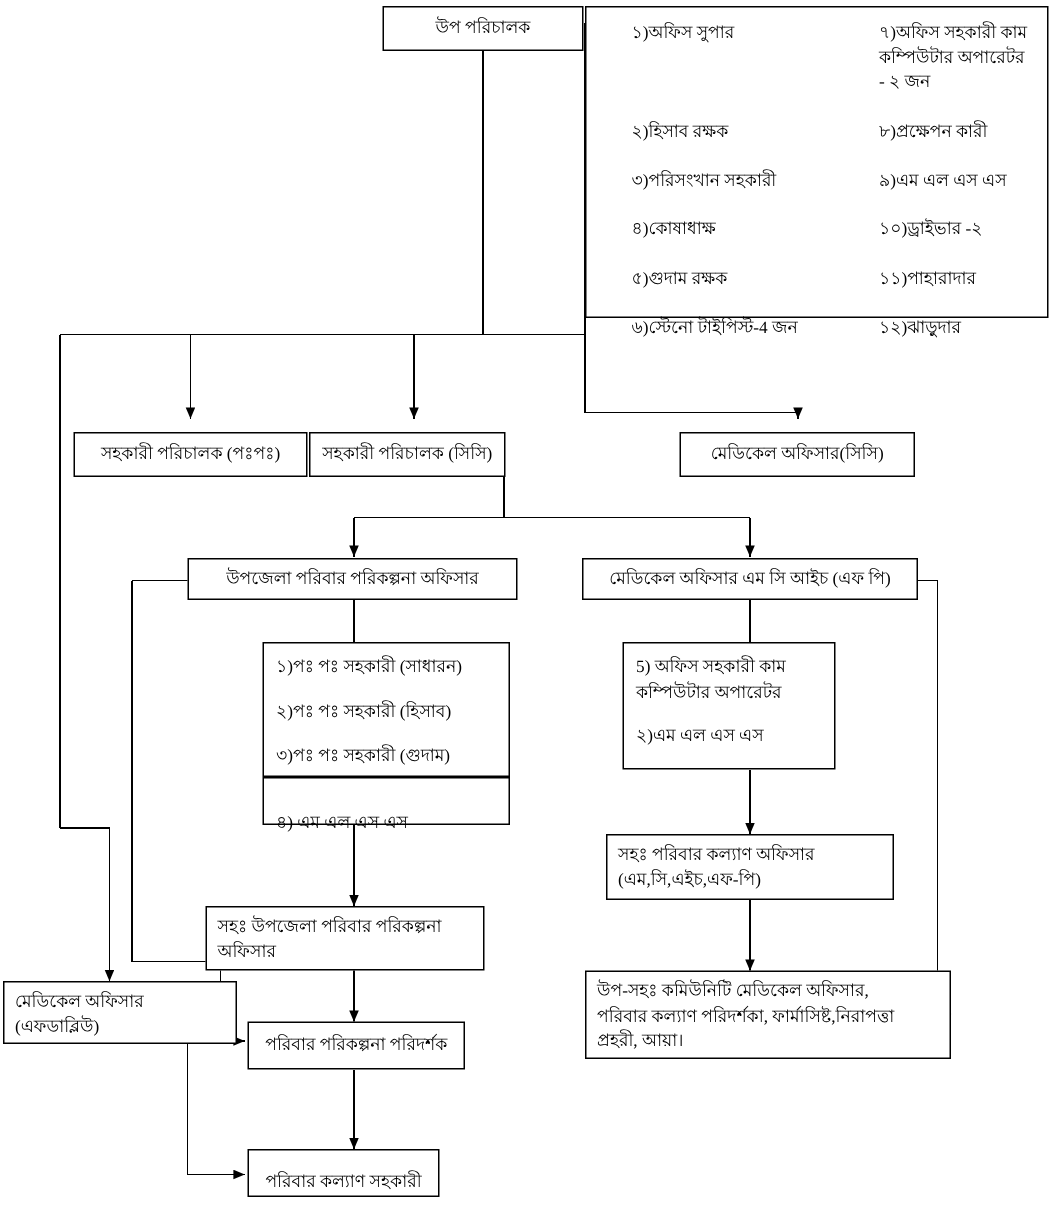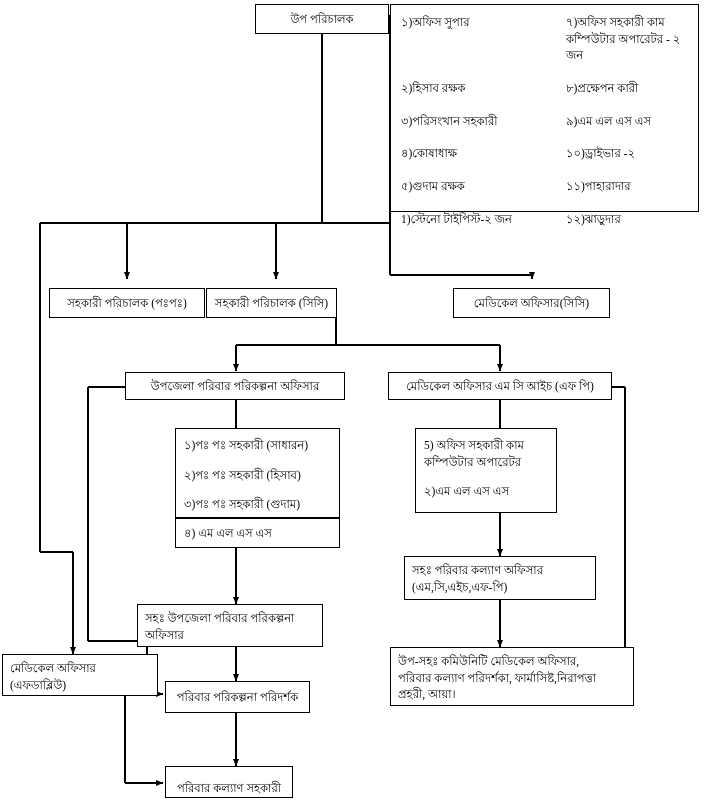--- a/index.html
+++ b/index.html
@@ -19,21 +19,21 @@
     color:#000;
     z-index:5;
   }
   .box.center{display:flex;align-items:center;justify-content:center;text-align:center;}
   .box.pad{padding:5px 7px;}
   .box.padlist{padding:8px 8px;}
   .lines{position:absolute;left:0;top:0;width:705px;height:804px;z-index:1;pointer-events:none;}
   .listrow{display:block;margin-bottom:13px;}
   .listrow:last-child{margin-bottom:0;}
   .tline{display:block;}
-  .bigbox-row{display:flex;margin-bottom:16px;}
+  .bigbox-row{display:flex;margin-bottom:16px;margin-left:20px;}
   .bigbox-row:last-child{margin-bottom:0;}
   .bigbox-row .c1{width:165px;}
   .bigbox-row .c2{flex:1;}
 </style>
 </head>
 <body>
 
 <div id="chart">
 
   <svg class="lines" viewBox="0 0 705 804" width="705" height="804" xmlns="http://www.w3.org/2000/svg">
@@ -125,21 +125,21 @@
           <span class="tline">১০)ড্রাইভার -২</span>
         </div>
     </div>
     <div class="bigbox-row">
       <div class="c1"><span>৫)গুদাম রক্ষক</span></div>
       <div class="c2">
           <span class="tline">১১)পাহারাদার</span>
         </div>
     </div>
     <div class="bigbox-row">
-      <div class="c1"><span>1)স্টেনো টাইপিস্ট-২ জন</span></div>
+      <div class="c1"><span>৬)স্টেনো টাইপিস্ট-4 জন</span></div>
       <div class="c2">
           <span class="tline">১২)ঝাড়ুদার</span>
         </div>
     </div>
   </div>
 
   <div class="box center" style="left:49px;top:288px;width:156px;height:30px;">
     <span>সহকারী পরিচালক (পঃপঃ)</span>
   </div>
 
@@ -157,21 +157,21 @@
 
   <div class="box center" style="left:388px;top:372px;width:224px;height:28px;">
     <span>মেডিকেল অফিসার এম সি আইচ (এফ পি)</span>
   </div>
 
   <div class="box padlist" style="left:175px;top:428px;width:165px;height:90px;">
     <span class="listrow">১)পঃ পঃ সহকারী (সাধারন)</span>
     <span class="listrow">২)পঃ পঃ সহকারী (হিসাব)</span>
     <span class="listrow">৩)পঃ পঃ সহকারী (গুদাম)</span>
   </div>
-  <div class="box padlist" style="left:175px;top:518px;width:165px;height:30px;padding-top:6px;">
+  <div class="box padlist" style="left:175px;top:518px;width:165px;height:30px;padding-top:22px;">
     <span class="listrow">৪) এম এল এস এস</span>
   </div>
 
   <div class="box padlist" style="left:415px;top:428px;width:142px;height:85px;">
     <span class="listrow" style="white-space:pre-line;">5) অফিস সহকারী কাম
 কম্পিউটার অপারেটর</span>
     <span class="listrow">২)এম এল এস এস</span>
   </div>
 
   <div class="box pad" style="left:404px;top:556px;width:192px;height:44px;">

